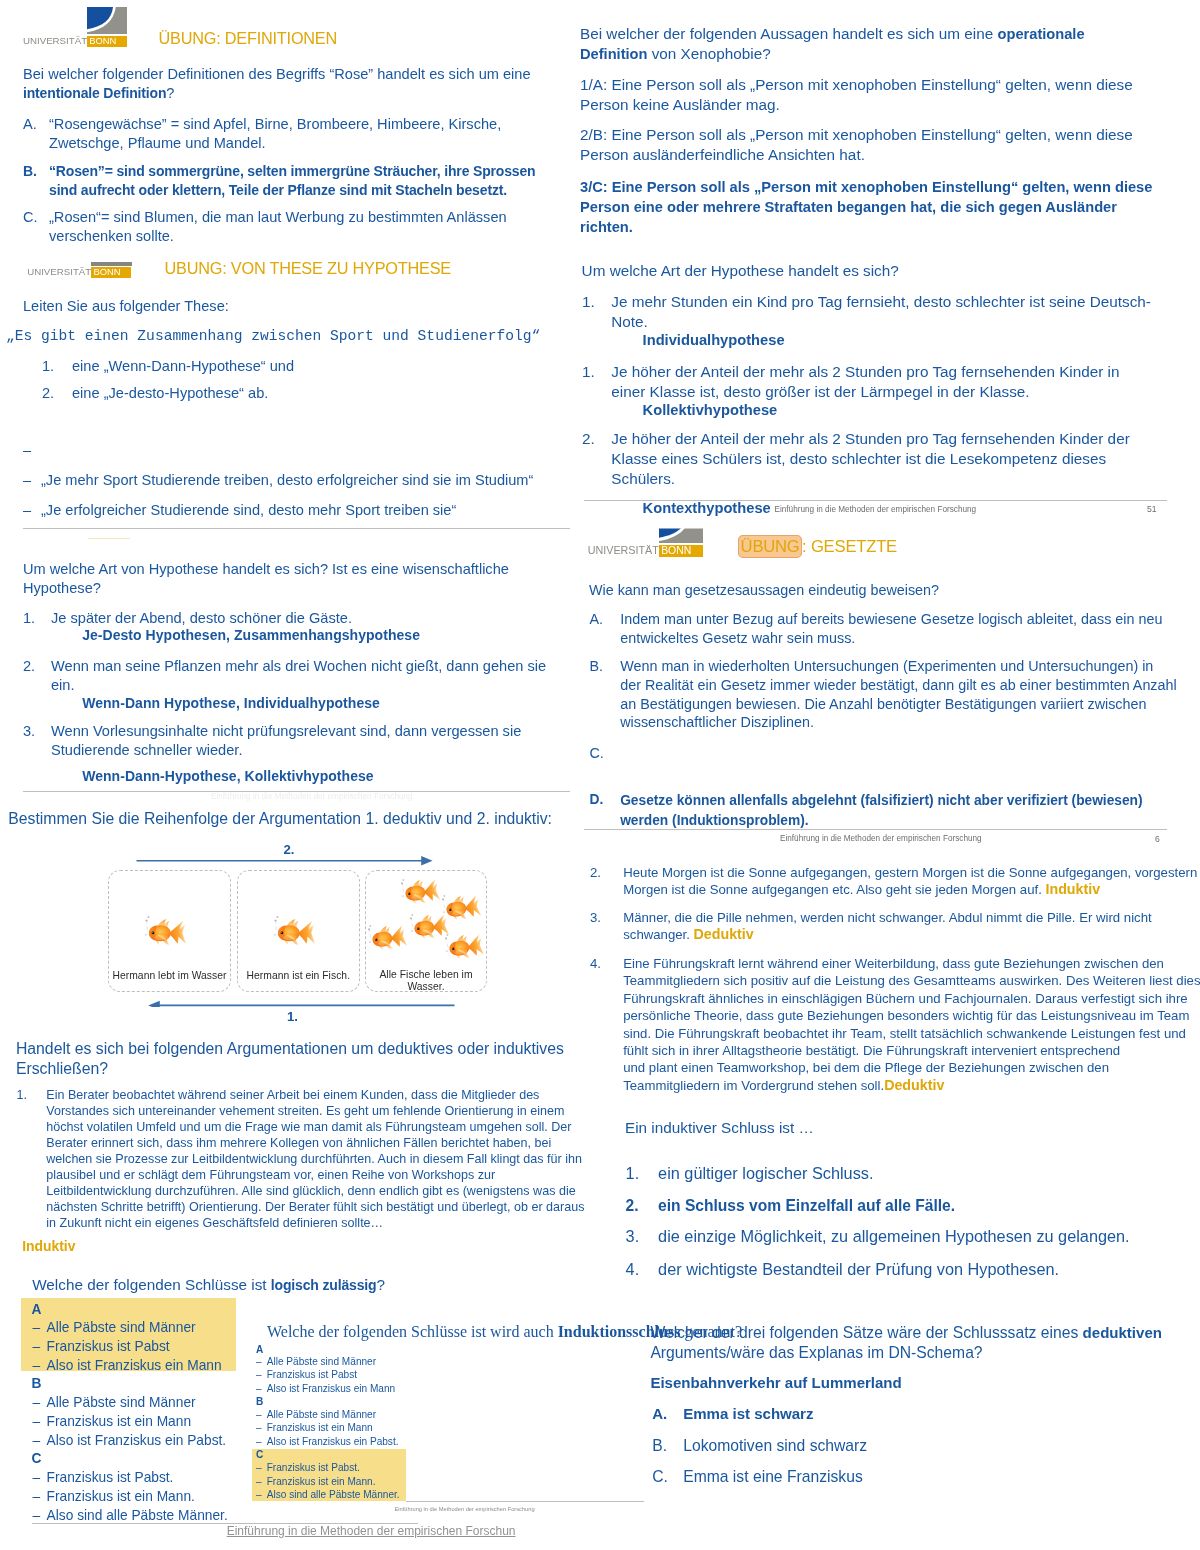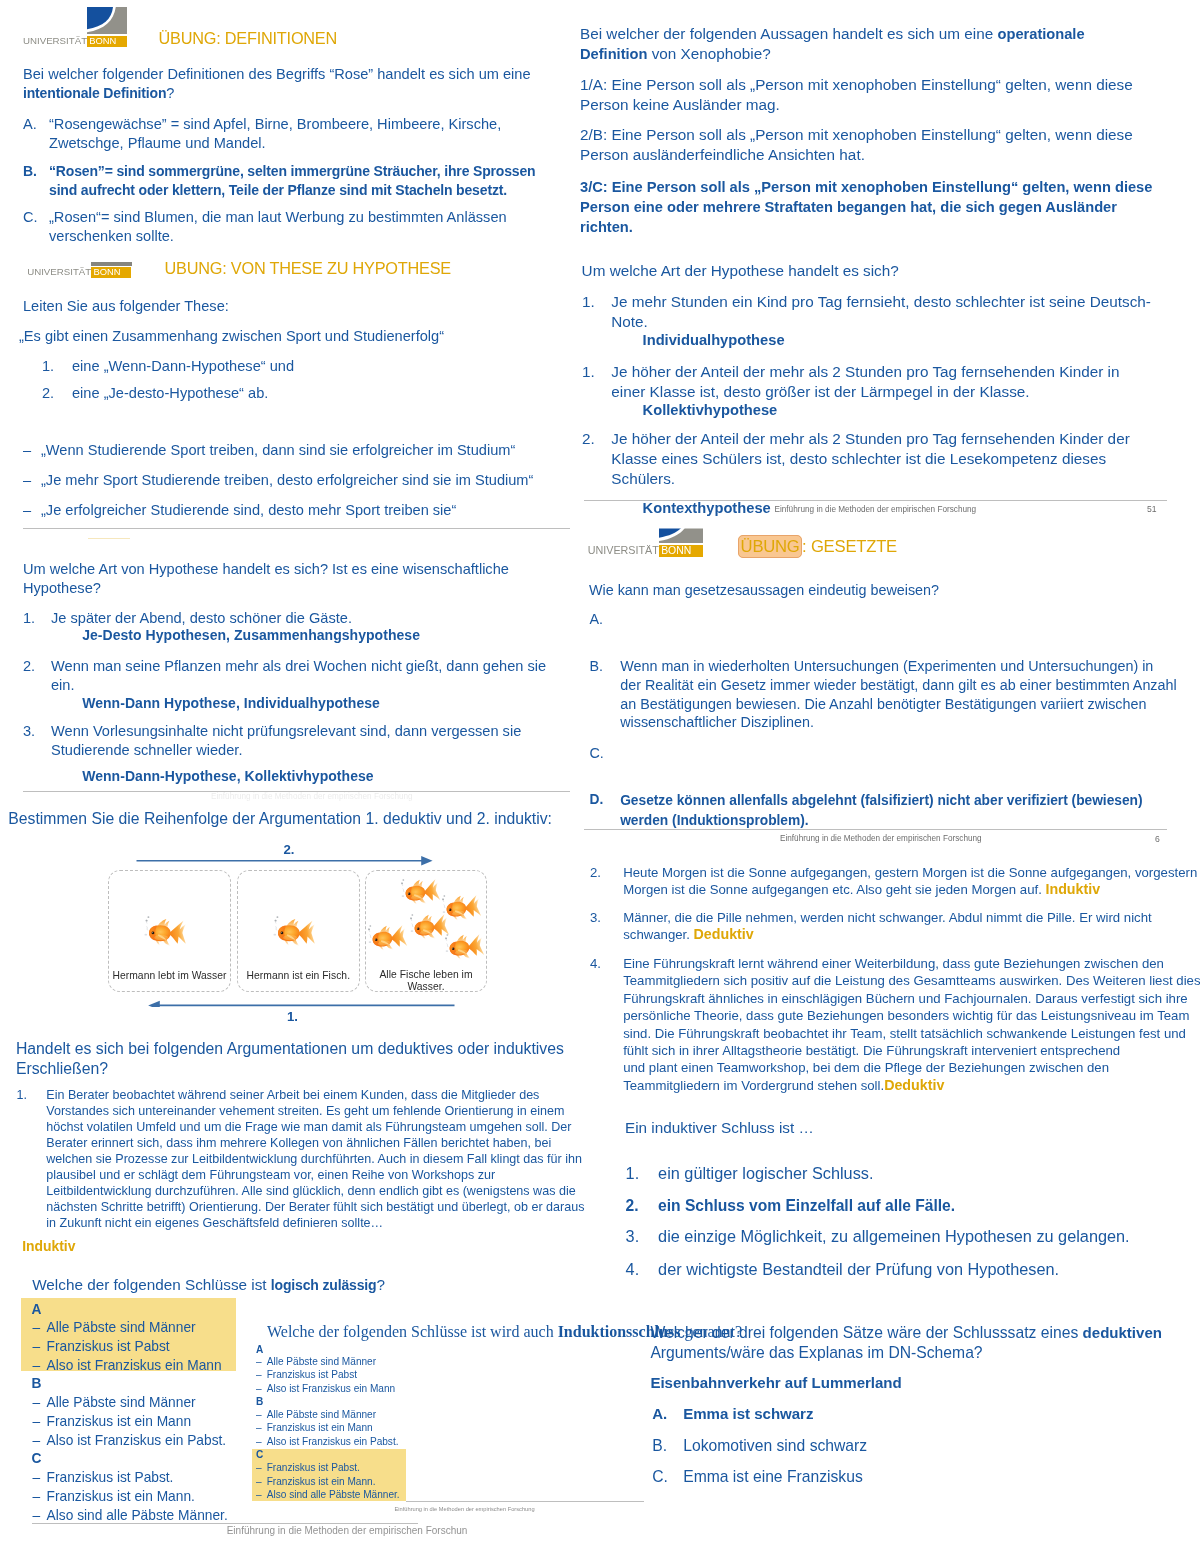--- a/index.html
+++ b/index.html
@@ -56,24 +56,24 @@
 <div class="li" style="left:23px;top:208px;width:500px;padding-left:26px;"><span class="m">C.</span><span>„Rosen“= sind Blumen, die man laut Werbung zu bestimmten Anlässen verschenken sollte.</span></div>
 <div class="logo" style="left:27.2px;top:235.6px;">
 <div style="position:absolute;left:64.00px;top:26.20px;width:41.00px;height:3.80px;background:#86857E;"></div>
 <div class="uni" style="left:0;top:30.60px;font-size:9.70px;line-height:11.40px;">UNIVERSITÄT</div>
 <div class="bonnbox" style="left:64.00px;top:31.20px;width:40.00px;height:10.90px;">
       <span style="left:2.20px;top:0.00px;font-size:9.40px;line-height:10.50px;">BONN</span>
     </div>
 </div>
 <div class="title" style="left:164.5px;top:258.5px;">UBUNG: VON THESE ZU HYPOTHESE</div>
 <div class="txt" style="left:23px;top:297px;">Leiten Sie aus folgender These:</div>
-<div class="txt" style="left:19px;top:327px;">„Es gibt einen Zusammenhang zwischen Sport und Studienerfolg“</div>
+<div class="txt" style="left:6px;top:327px;font-family:Liberation Mono, monospace;">„Es gibt einen Zusammenhang zwischen Sport und Studienerfolg“</div>
 <div class="li" style="left:42px;top:357px;width:470px;padding-left:30px;"><span class="m">1.</span><span>eine „Wenn-Dann-Hypothese“ und</span></div>
 <div class="li" style="left:42px;top:384px;width:470px;padding-left:30px;"><span class="m">2.</span><span>eine „Je-desto-Hypothese“ ab.</span></div>
-<div class="li" style="left:23px;top:441px;width:540px;padding-left:18px;"><span class="m">–</span><span>„Wenn Studierende Sport treiben, dann sind sie erfolgreicher im Studium“</span></div>
+<div class="li" style="left:23px;top:441px;width:540px;padding-left:18px;"><span class="m">–</span></div>
 <div class="li" style="left:23px;top:471px;width:540px;padding-left:18px;"><span class="m">–</span><span>„Je mehr Sport Studierende treiben, desto erfolgreicher sind sie im Studium“</span></div>
 <div class="li" style="left:23px;top:501px;width:540px;padding-left:18px;"><span class="m">–</span><span>„Je erfolgreicher Studierende sind, desto mehr Sport treiben sie“</span></div>
 <div class="rule" style="left:22.5px;top:527.5px;width:547.5px;"></div>
 <div style="position:absolute;left:88px;top:537.6px;width:42px;height:1.6px;background:#F6E7BD;"></div>
 <div class="txt" style="left:23px;top:560px;width:496px;">Um welche Art von Hypothese handelt es sich? Ist es eine wisenschaftliche Hypothese?</div>
 <div class="li" style="left:23px;top:609px;width:528px;padding-left:28px;"><span class="m">1.</span><span>Je später der Abend, desto schöner die Gäste.</span></div>
 <div class="li" style="left:23px;top:657px;width:528px;padding-left:28px;"><span class="m">2.</span><span>Wenn man seine Pflanzen mehr als drei Wochen nicht gießt, dann gehen sie ein.</span></div>
 <div class="li" style="left:23px;top:722px;width:528px;padding-left:28px;"><span class="m">3.</span><span>Wenn Vorlesungsinhalte nicht prüfungsrelevant sind, dann vergessen sie Studierende schneller wieder.</span></div>
 <div class="ans" style="left:82.2px;top:627px;">Je-Desto Hypothesen, Zusammenhangshypothese</div>
 <div class="ans" style="left:82.2px;top:695px;">Wenn-Dann Hypothese, Individualhypothese</div>
@@ -521,21 +521,21 @@
 <div class="li" style="left:32.5px;top:1356.5px;width:230px;padding-left:14.1px;font-size:13.75px;line-height:18.7px;"><span class="m">–</span><span>Also ist Franziskus ein Mann</span></div>
 <div style="position:absolute;left:31.4px;top:1375.3px;color:#1A579F;font-weight:bold;font-size:13.75px;line-height:18.7px;">B</div>
 <div class="li" style="left:32.5px;top:1394px;width:230px;padding-left:14.1px;font-size:13.75px;line-height:18.7px;"><span class="m">–</span><span>Alle Päbste sind Männer</span></div>
 <div class="li" style="left:32.5px;top:1412.8px;width:230px;padding-left:14.1px;font-size:13.75px;line-height:18.7px;"><span class="m">–</span><span>Franziskus ist ein Mann</span></div>
 <div class="li" style="left:32.5px;top:1431.5px;width:230px;padding-left:14.1px;font-size:13.75px;line-height:18.7px;"><span class="m">–</span><span>Also ist Franziskus ein Pabst.</span></div>
 <div style="position:absolute;left:31.4px;top:1450.3px;color:#1A579F;font-weight:bold;font-size:13.75px;line-height:18.7px;">C</div>
 <div class="li" style="left:32.5px;top:1469px;width:230px;padding-left:14.1px;font-size:13.75px;line-height:18.7px;"><span class="m">–</span><span>Franziskus ist Pabst.</span></div>
 <div class="li" style="left:32.5px;top:1487.8px;width:230px;padding-left:14.1px;font-size:13.75px;line-height:18.7px;"><span class="m">–</span><span>Franziskus ist ein Mann.</span></div>
 <div class="li" style="left:32.5px;top:1506.5px;width:230px;padding-left:14.1px;font-size:13.75px;line-height:18.7px;"><span class="m">–</span><span>Also sind alle Päbste Männer.</span></div>
 <div class="rule" style="left:31.5px;top:1522.8px;width:386.3px;"></div>
-<div class="tiny" style="left:226.7px;top:1525.5px;font-size:10px;opacity:.75;">Einführung in die Methoden der empirischen Forschun</div>
+<div class="tiny" style="left:226.7px;top:1525.5px;font-size:12px;opacity:.75;text-decoration:underline;">Einführung in die Methoden der empirischen Forschun</div>
 <div style="position:absolute;left:267px;top:1325px;color:#1A579F;font-size:16px;line-height:13px;white-space:nowrap;font-family:Liberation Serif, serif;"><span>Welche der folgenden Schlüsse ist wird auch </span><b style="font-weight:bold;">Induktionsschluss</b><span> genannt?</span></div>
 <div style="position:absolute;left:251.6px;top:1448.6px;width:154.1px;height:52.3px;background:#F7DE8B;"></div>
 <div style="position:absolute;left:256px;top:1342.5px;color:#1A579F;font-weight:bold;font-size:10.1px;line-height:13.3px;">A</div>
 <div class="li" style="left:256px;top:1355px;width:170px;padding-left:10.7px;font-size:10.1px;line-height:13.3px;"><span class="m">–</span><span>Alle Päbste sind Männer</span></div>
 <div class="li" style="left:256px;top:1368.3px;width:170px;padding-left:10.7px;font-size:10.1px;line-height:13.3px;"><span class="m">–</span><span>Franziskus ist Pabst</span></div>
 <div class="li" style="left:256px;top:1381.5px;width:170px;padding-left:10.7px;font-size:10.1px;line-height:13.3px;"><span class="m">–</span><span>Also ist Franziskus ein Mann</span></div>
 <div style="position:absolute;left:256px;top:1394.5px;color:#1A579F;font-weight:bold;font-size:10.1px;line-height:13.3px;">B</div>
 <div class="li" style="left:256px;top:1408px;width:170px;padding-left:10.7px;font-size:10.1px;line-height:13.3px;"><span class="m">–</span><span>Alle Päbste sind Männer</span></div>
 <div class="li" style="left:256px;top:1421.3px;width:170px;padding-left:10.7px;font-size:10.1px;line-height:13.3px;"><span class="m">–</span><span>Franziskus ist ein Mann</span></div>
 <div class="li" style="left:256px;top:1434.5px;width:170px;padding-left:10.7px;font-size:10.1px;line-height:13.3px;"><span class="m">–</span><span>Also ist Franziskus ein Pabst.</span></div>
@@ -555,21 +555,21 @@
 <div class="rli" style="left:582.1px;top:362px;width:574.8px;padding-left:29.2px;"><span class="m">1.</span><span>Je höher der Anteil der mehr als 2 Stunden pro Tag fernsehenden Kinder in einer Klasse ist, desto größer ist der Lärmpegel in der Klasse.</span></div>
 <div class="rli" style="left:582.1px;top:429px;width:574.8px;padding-left:29.2px;"><span class="m">2.</span><span>Je höher der Anteil der mehr als 2 Stunden pro Tag fernsehenden Kinder der Klasse eines Schülers ist, desto schlechter ist die Lesekompetenz dieses Schülers.</span></div>
 <div class="rans" style="left:642.6px;top:332px;">Individualhypothese</div>
 <div class="rans" style="left:642.6px;top:402px;">Kollektivhypothese</div>
 <div class="rans" style="left:642.6px;top:500px;">Kontexthypothese</div>
 <div class="rule" style="left:584px;top:500.4px;width:583px;"></div>
 <div class="tiny" style="left:774.5px;top:505px;font-size:8.2px;">Einführung in die Methoden der empirischen Forschung</div>
 <div class="tiny" style="left:1147px;top:504px;font-size:8.6px;">51</div>
 <div class="rtitle" style="left:739.6px;top:537px;font-size:16.65px;"><span class="hl-o">ÜBUNG</span><span>: GESETZTE</span></div>
 <div class="rtxt" style="left:589px;top:581px;font-size:14.35px;line-height:18.8px;">Wie kann man gesetzesaussagen eindeutig beweisen?</div>
-<div class="rli" style="left:589.5px;top:610px;width:587.7px;padding-left:30.7px;font-size:14.35px;line-height:18.8px;"><span class="m">A.</span></div>
+<div class="rli" style="left:589.5px;top:610px;width:587.7px;padding-left:30.7px;font-size:14.35px;line-height:18.8px;"><span class="m">A.</span><span>Indem man unter Bezug auf bereits bewiesene Gesetze logisch ableitet, dass ein neu entwickeltes Gesetz wahr sein muss.</span></div>
 <div class="rli" style="left:589.5px;top:657px;width:587.7px;padding-left:30.7px;font-size:14.35px;line-height:18.8px;"><span class="m">B.</span><span>Wenn man in wiederholten Untersuchungen (Experimenten und Untersuchungen) in der Realität ein Gesetz immer wieder bestätigt, dann gilt es ab einer bestimmten Anzahl an Bestätigungen bewiesen. Die Anzahl benötigter Bestätigungen variiert zwischen wissenschaftlicher Disziplinen.</span></div>
 <div class="rli" style="left:589.5px;top:744px;width:587.7px;padding-left:30.7px;font-size:14.35px;line-height:18.8px;"><span class="m">C.</span></div>
 <div class="rli rb" style="left:589.5px;top:791px;width:587.7px;padding-left:30.7px;font-size:14.35px;line-height:18.8px;"><span class="m">D.</span><span>Gesetze können allenfalls abgelehnt (falsifiziert) nicht aber verifiziert (bewiesen) werden (Induktionsproblem).</span></div>
 <div class="rule" style="left:584px;top:829px;width:583px;"></div>
 <div class="tiny" style="left:780px;top:834px;font-size:8.2px;">Einführung in die Methoden der empirischen Forschung</div>
 <div class="tiny" style="left:1155px;top:834px;font-size:8.6px;">6</div>
 <div class="rli r4" style="left:590px;top:864px;width:618.5px;padding-left:33.2px;"><span class="m">2.</span><span>Heute Morgen ist die Sonne aufgegangen, gestern Morgen ist die Sonne aufgegangen, vorgestern Morgen ist die Sonne aufgegangen etc. Also geht sie jeden Morgen auf. </span><span class="gold">Induktiv</span></div>
 <div class="rli r4" style="left:590px;top:909px;width:618.5px;padding-left:33.2px;"><span class="m">3.</span><span>Männer, die die Pille nehmen, werden nicht schwanger. Abdul nimmt die Pille. Er wird nicht schwanger. </span><span class="gold">Deduktiv</span></div>
 <div class="rli r4" style="left:590px;top:955px;width:618.5px;padding-left:33.2px;"><span class="m">4.</span><span>Eine Führungskraft lernt während einer Weiterbildung, dass gute Beziehungen zwischen den Teammitgliedern sich positiv auf die Leistung des Gesamtteams auswirken. Des Weiteren liest diese Führungskraft ähnliches in einschlägigen Büchern und Fachjournalen. Daraus verfestigt sich ihre persönliche Theorie, dass gute Beziehungen besonders wichtig für das Leistungsniveau im Team sind. Die Führungskraft beobachtet ihr Team, stellt tatsächlich schwankende Leistungen fest und fühlt sich in ihrer Alltagstheorie bestätigt. Die Führungskraft interveniert entsprechend</span><br><span>und plant einen Teamworkshop, bei dem die Pflege der Beziehungen zwischen den Teammitgliedern im Vordergrund stehen soll.</span><span class="gold">Deduktiv</span></div>
 <div class="rtxt" style="left:625px;top:1118px;font-size:15.3px;text-align:right;">Ein induktiver Schluss ist …</div>

